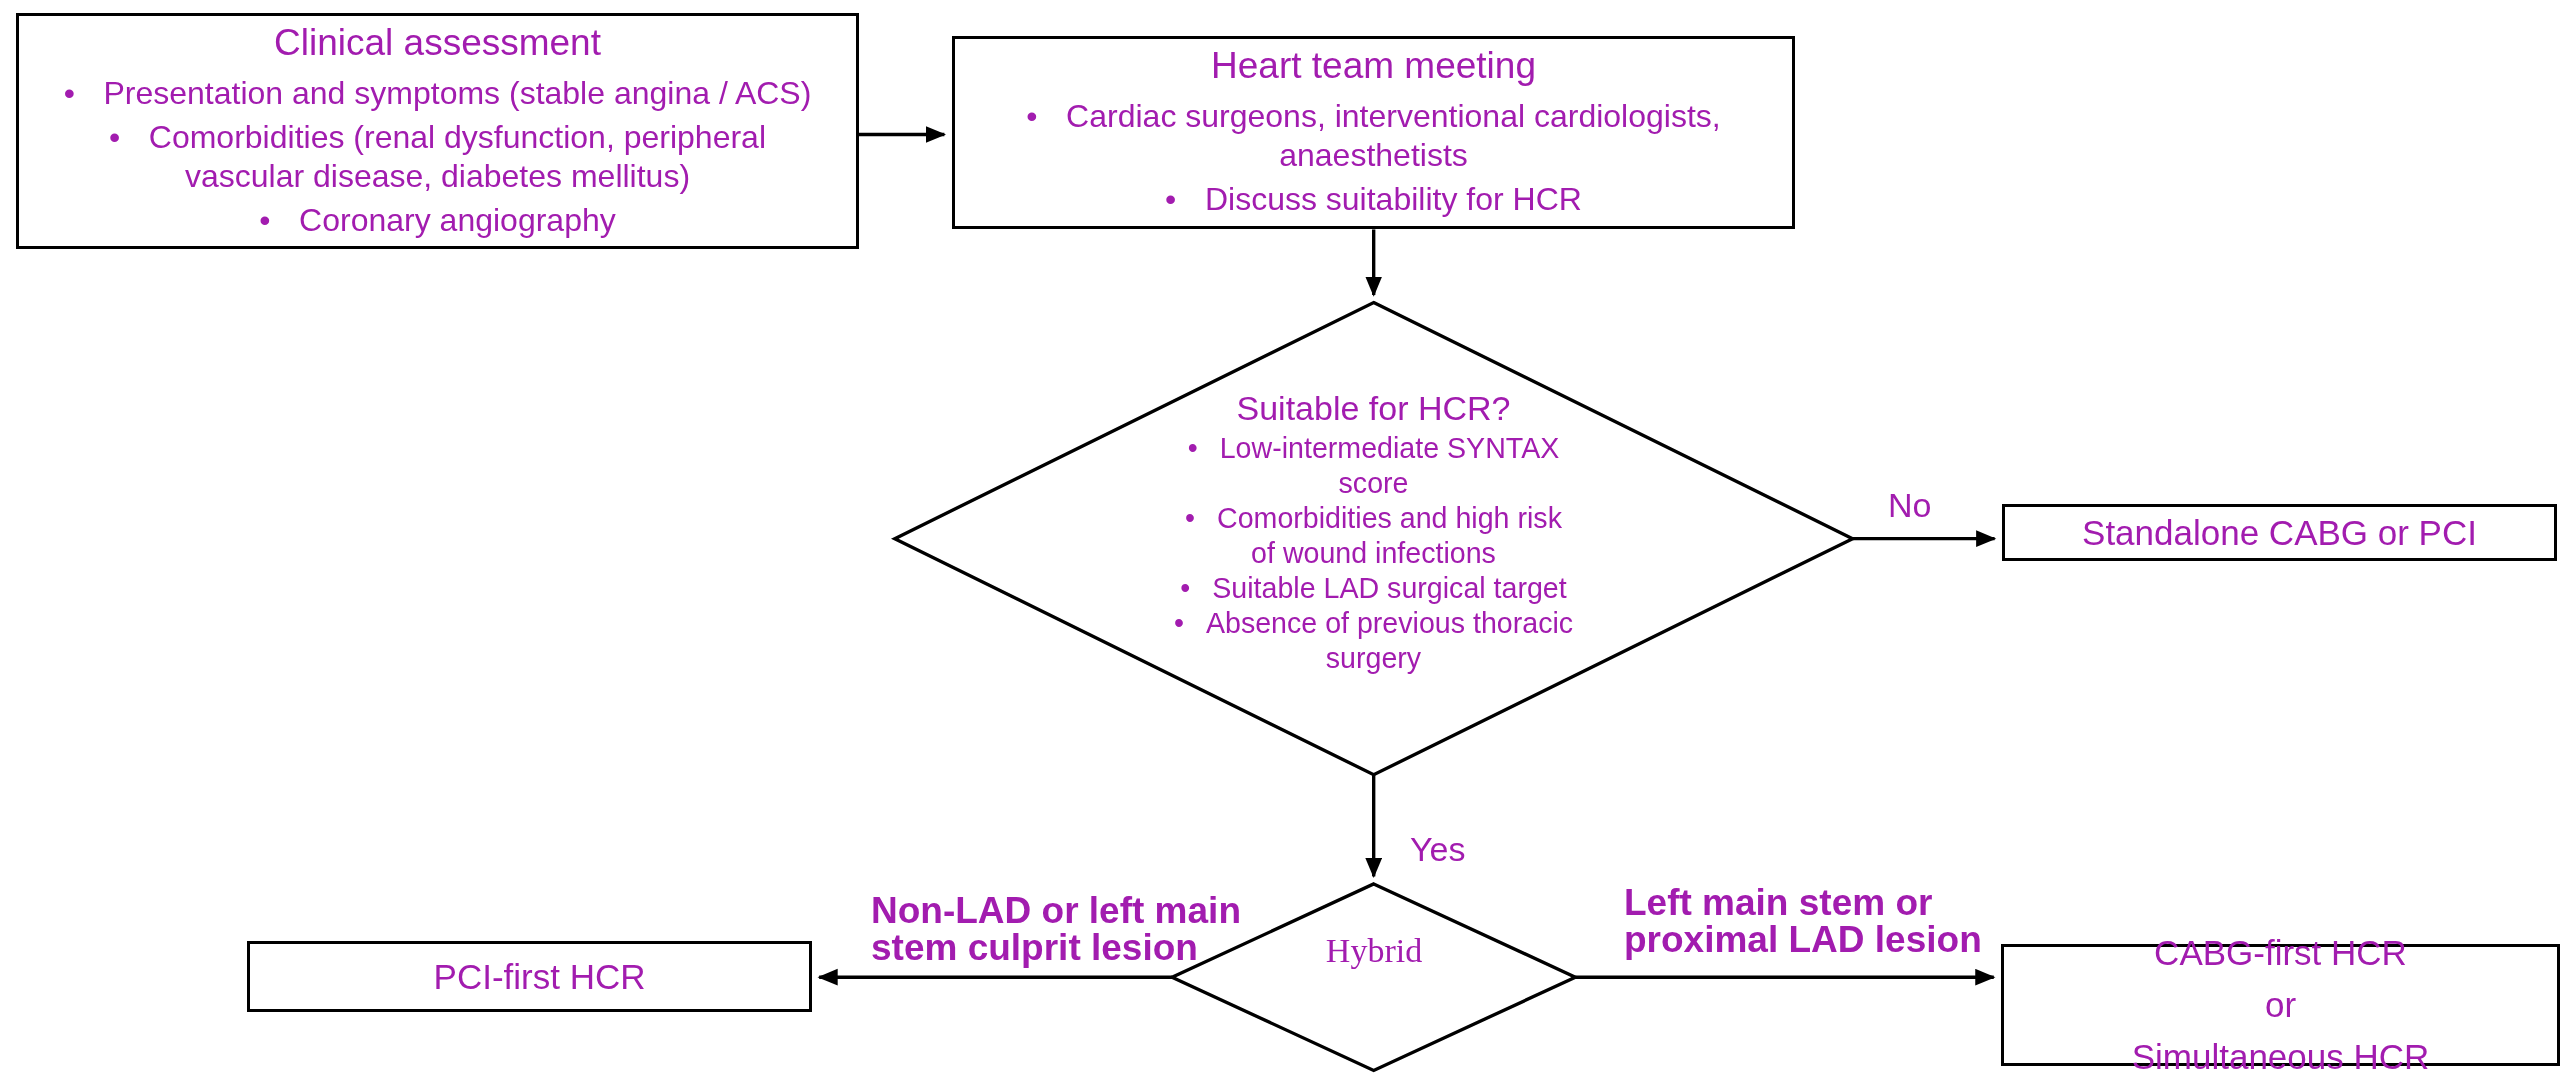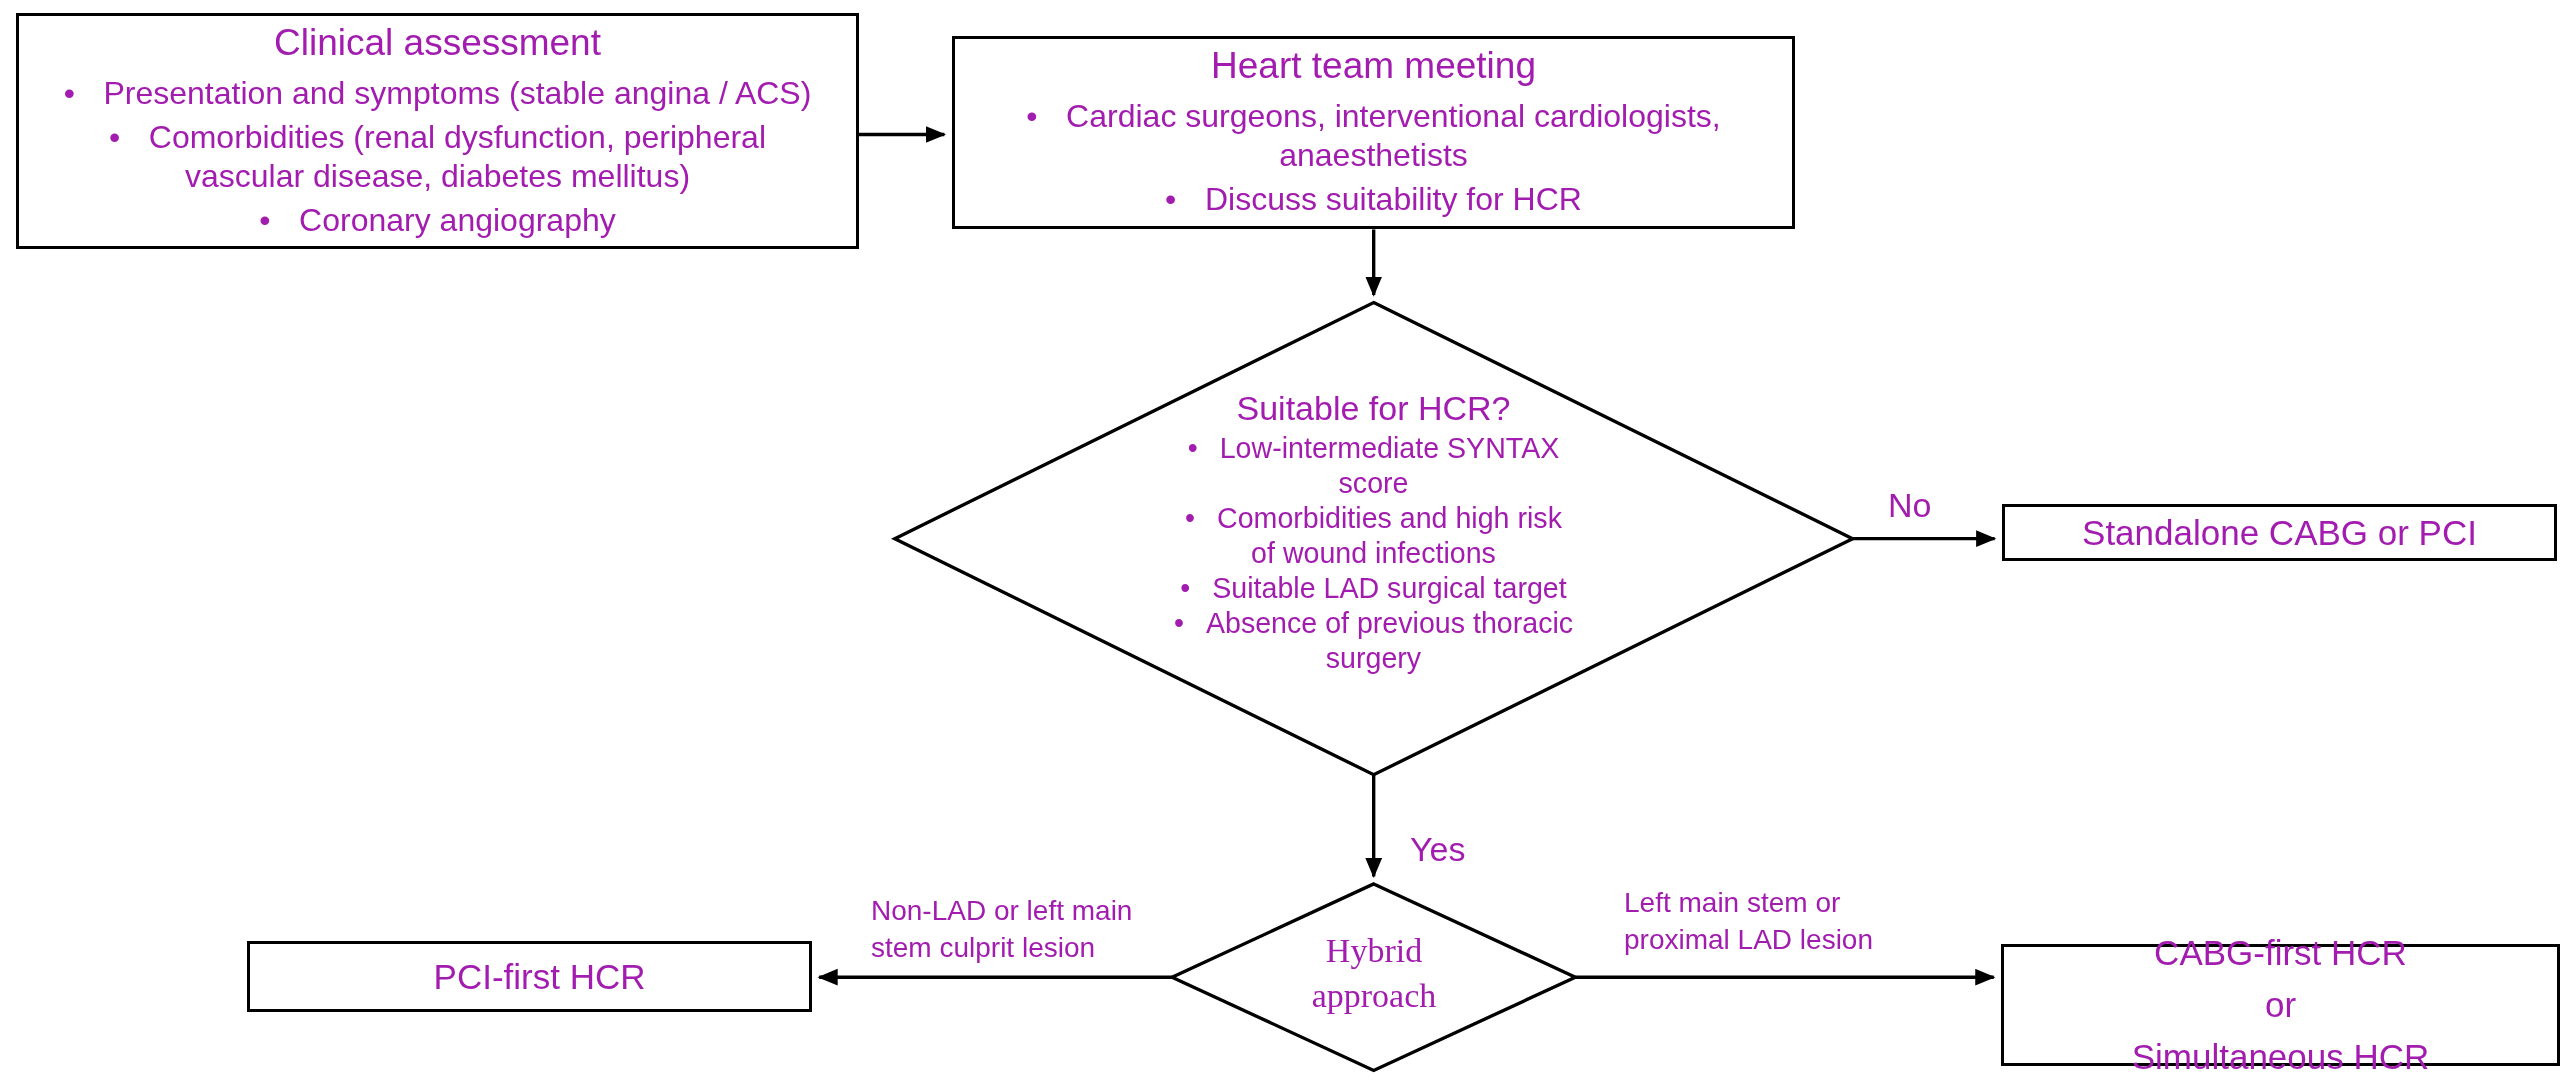--- a/index.html
+++ b/index.html
@@ -23,21 +23,21 @@
     position:absolute;left:1088px;top:388px;width:571px;text-align:center;
   }
   .diamond-title{font-size:34px;line-height:40px;margin-bottom:3.4px;}
   .dli{font-size:28.6px;line-height:35px;text-align:center;}
   .dli .bu{margin-right:22px;}
   .hybrid-text{
     position:absolute;left:1206px;top:928px;width:336px;text-align:center;font-family:Liberation Serif, serif;
   }
   .hybrid-line{display:block;font-size:34px;line-height:45px;}
   .edge-label{position:absolute;font-size:34px;line-height:39px;}
-  .branch-label{position:absolute;font-size:28px;line-height:37px;text-align:left;}
+  .branch-label{position:absolute;font-size:37px;line-height:37px;text-align:left;font-weight:bold;}
   .branch-line{display:block;}
 </style>
 </head>
 <body>
 
 <div id="canvas">
 
   <svg id="edges" viewBox="0 0 3066 1290" xmlns="http://www.w3.org/2000/svg">
     <defs>
       <marker id="ah" markerUnits="userSpaceOnUse" markerWidth="30" markerHeight="24" refX="22" refY="10" orient="auto">
@@ -106,21 +106,20 @@
 
   <div class="box" style="left:2002px;top:504px;width:555px;height:57px;">
     <span class="result-label">Standalone CABG or PCI</span>
   </div>
 
   <div class="edge-label" style="left:1888px;top:486px;">No</div>
   <div class="edge-label" style="left:1410px;top:830px;">Yes</div>
 
   <div class="hybrid-text">
     <span class="hybrid-line">Hybrid</span>
-    <span class="hybrid-line">approach</span>
   </div>
 
   <div class="branch-label" style="left:871px;top:892px;">
     <span class="branch-line">Non-LAD or left main</span>
     <span class="branch-line">stem culprit lesion</span>
   </div>
   <div class="branch-label" style="left:1624px;top:884px;">
     <span class="branch-line">Left main stem or</span>
     <span class="branch-line">proximal LAD lesion</span>
   </div>

